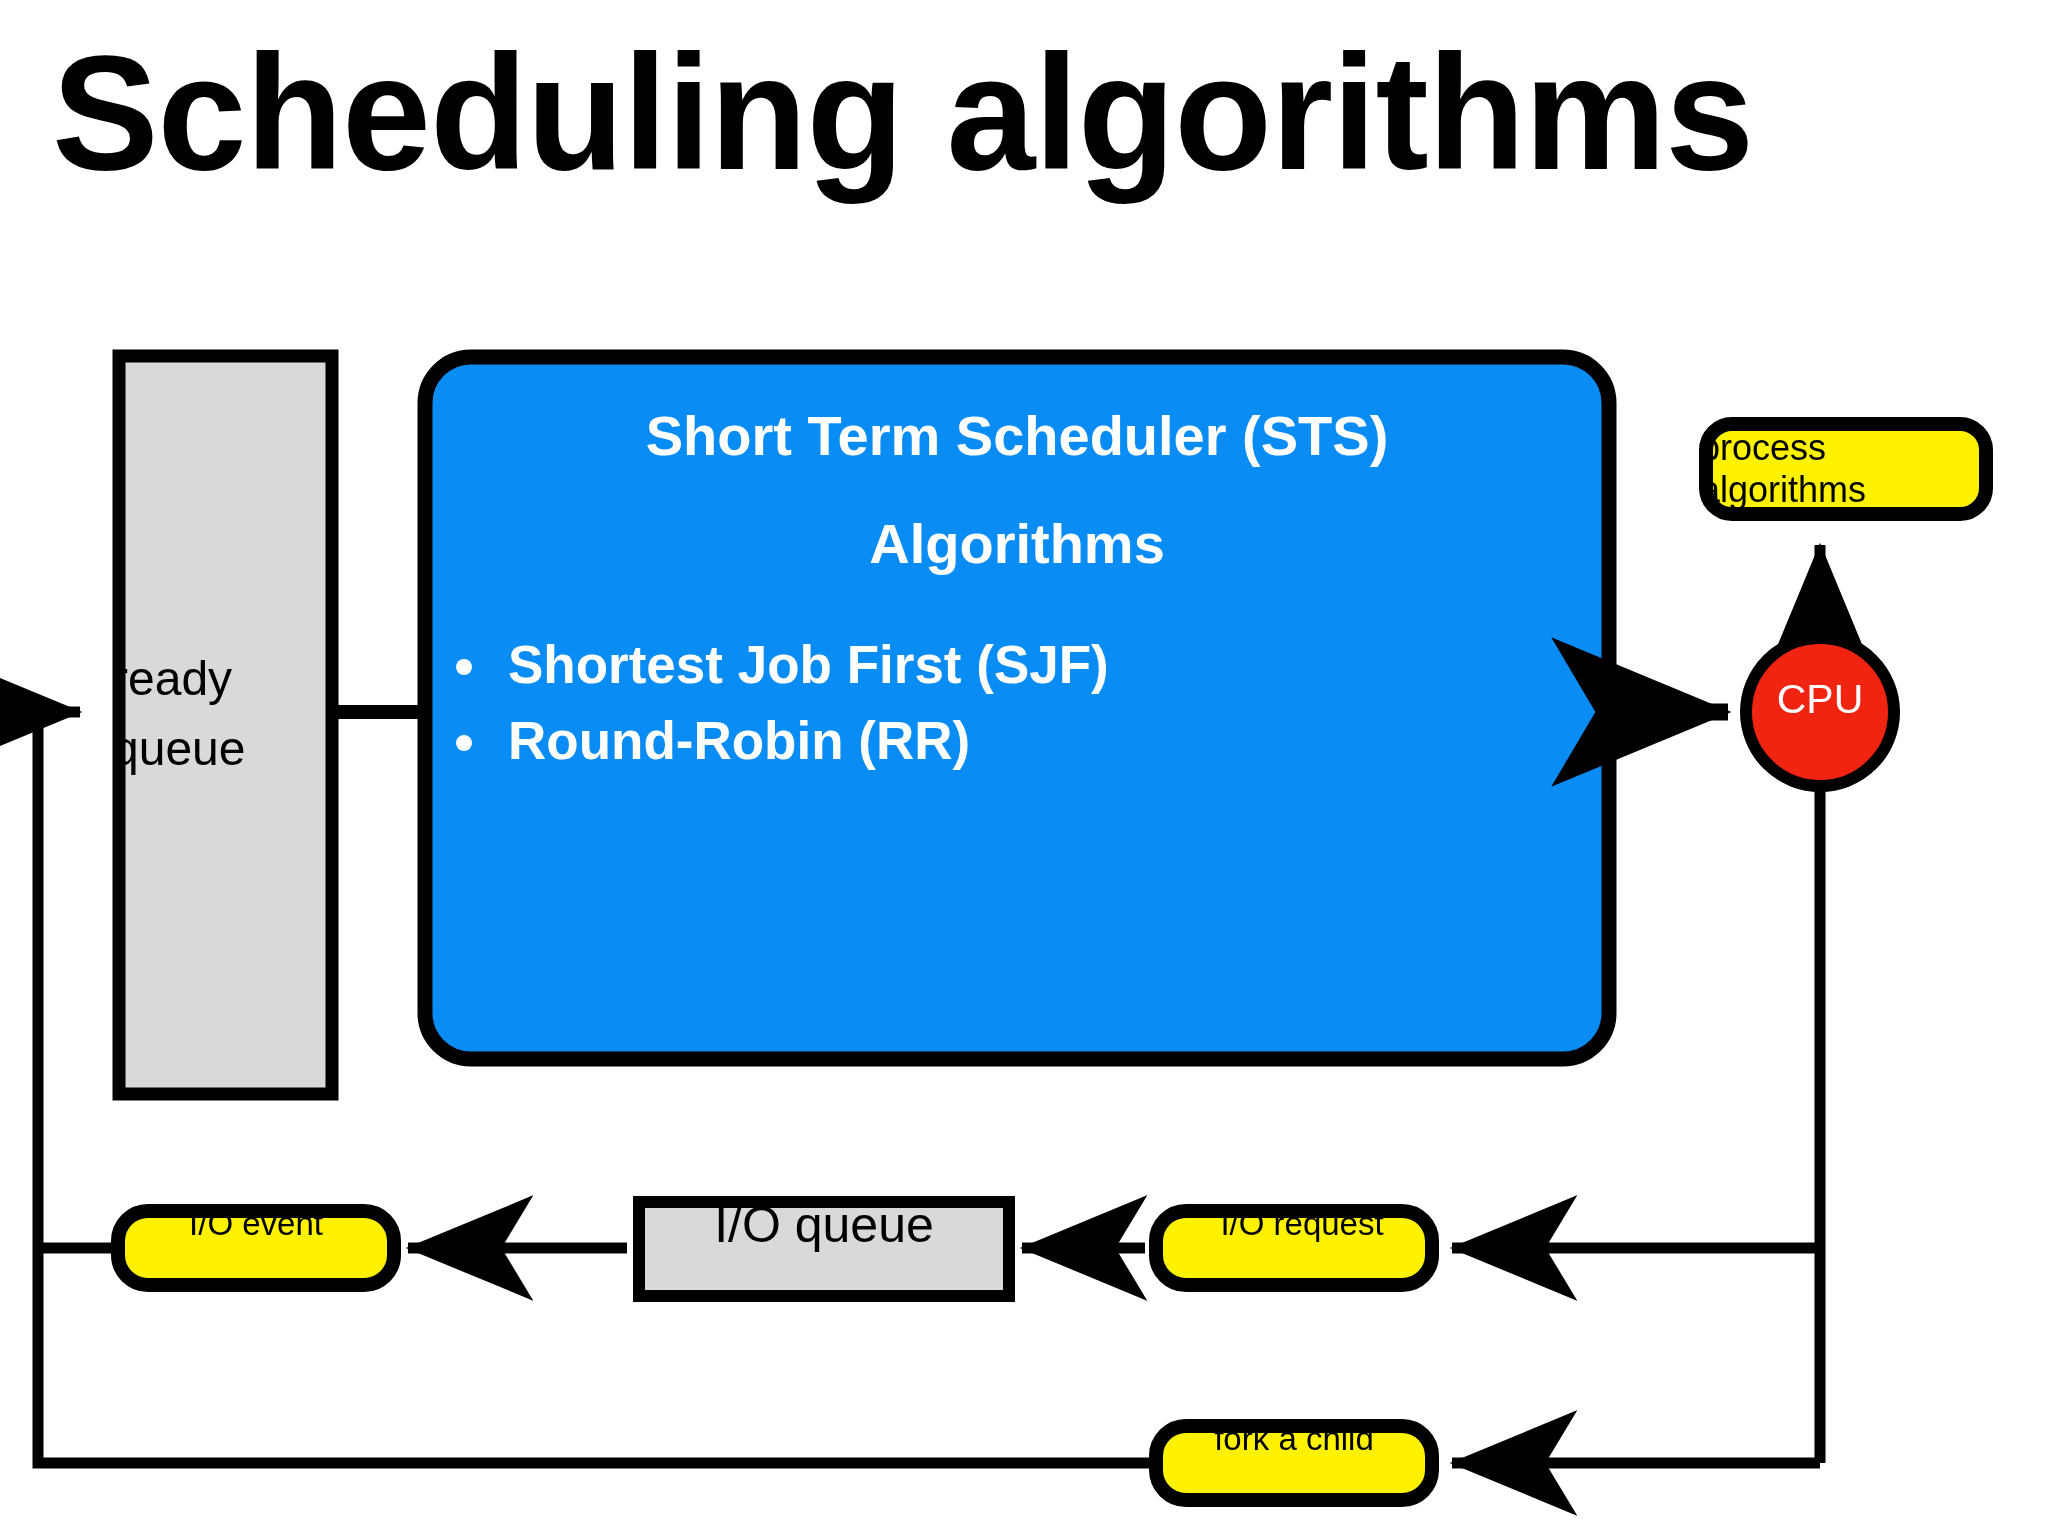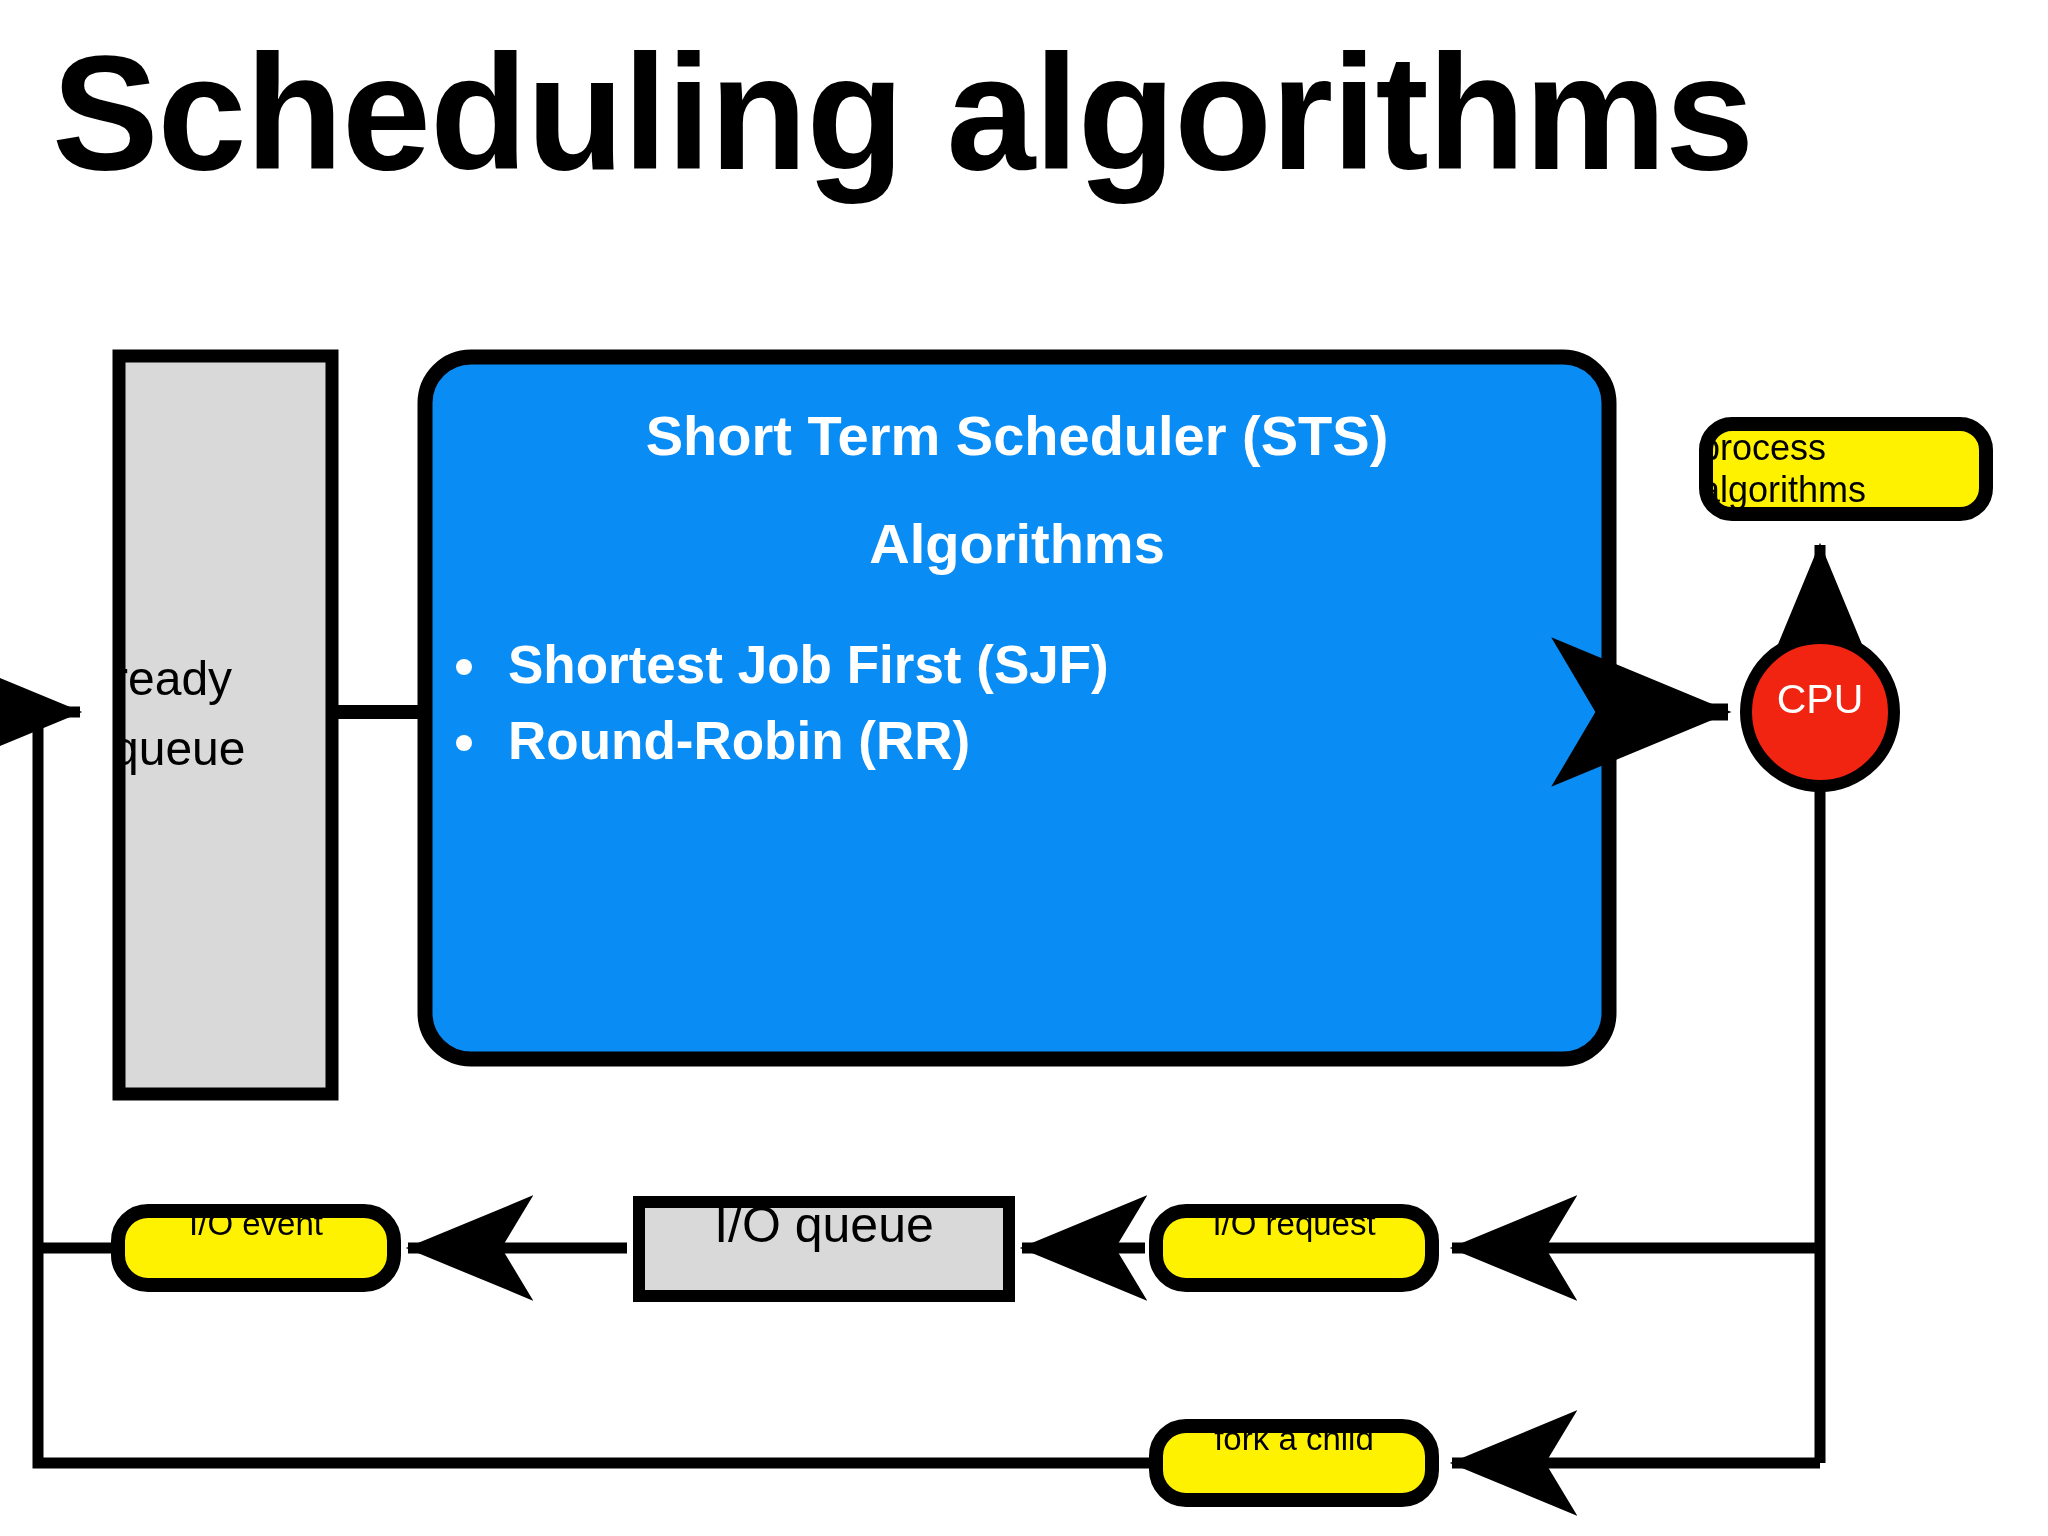--- a/index.html
+++ b/index.html
@@ -67,20 +67,21 @@
     left: 633px; top: 1196px; width: 382px; height: 106px;
     font-size: 50px;
   }
   #io-event-label {
     left: 112px; top: 1205px; width: 288px; height: 86px;
     font-size: 33px;
   }
   #io-request-label {
     left: 1150px; top: 1205px; width: 288px; height: 86px;
     font-size: 33px;
+    padding-left: 8px;
   }
   #fork-child-label {
     left: 1150px; top: 1420px; width: 288px; height: 86px;
     font-size: 33px;
   }
   #process-termination-label {
     left: 1700px; top: 418px; width: 292px; height: 102px;
     font-size: 36px;
     line-height: 42px;
     flex-direction: column;

